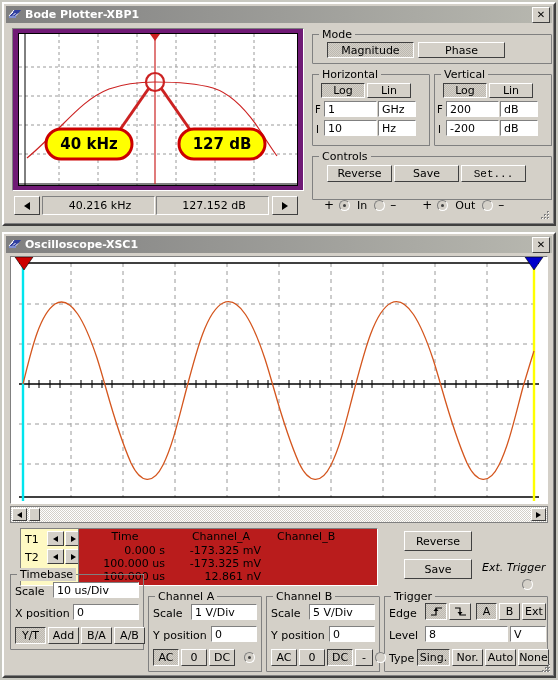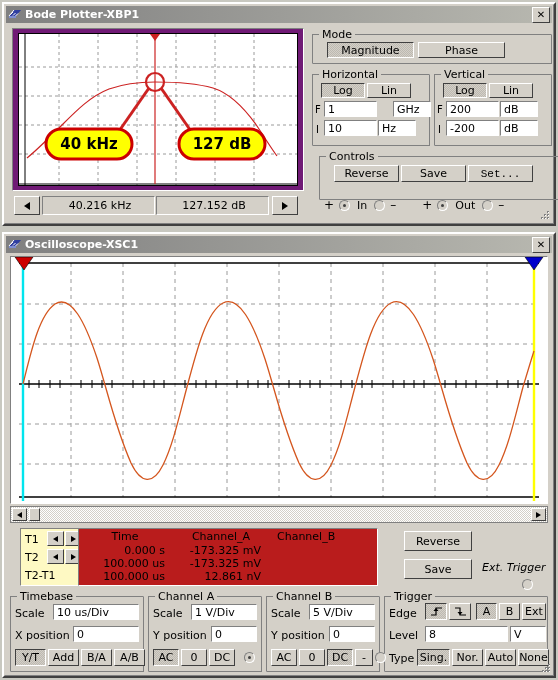--- a/index.html
+++ b/index.html
@@ -175,21 +175,21 @@
     <div class="btn pressed" style="position:absolute;left:8px;top:8px;width:44px;height:15px;">
       <span>Log</span>
     </div>
     <div class="btn" style="position:absolute;left:54px;top:8px;width:44px;height:15px;">
       <span>Lin</span>
     </div>
     <span style="position:absolute;left:2px;top:29px;font-size:10px;">F</span>
     <div class="fld" style="position:absolute;left:11px;top:26px;width:53px;height:16px;">
       <span>1</span>
     </div>
-    <div class="fld" style="position:absolute;left:65px;top:26px;width:38px;height:16px;margin-left:15px;">
+    <div class="fld" style="position:absolute;left:65px;top:26px;width:38px;height:16px;">
       <span>GHz</span>
     </div>
     <span style="position:absolute;left:3px;top:49px;font-size:10px;">I</span>
     <div class="fld" style="position:absolute;left:11px;top:45px;width:53px;height:16px;">
       <span>10</span>
     </div>
     <div class="fld" style="position:absolute;left:65px;top:45px;width:38px;height:16px;">
       <span>Hz</span>
     </div>
   </div>
@@ -212,21 +212,21 @@
     </div>
     <span style="position:absolute;left:3px;top:49px;font-size:10px;">I</span>
     <div class="fld" style="position:absolute;left:11px;top:45px;width:53px;height:16px;">
       <span>-200</span>
     </div>
     <div class="fld" style="position:absolute;left:65px;top:45px;width:38px;height:16px;">
       <span>dB</span>
     </div>
   </div>
 
-  <div class="grp" style="left:315px;top:152px;width:240px;height:44px;">
+  <div class="grp" style="left:308px;top:152px;width:240px;height:44px;">
     <div class="grp-in"></div>
     <span class="grp-lab">Controls</span>
     <div class="btn" style="position:absolute;left:14px;top:8px;width:65px;height:17px;">
       <span>Reverse</span>
     </div>
     <div class="btn" style="position:absolute;left:81px;top:8px;width:65px;height:17px;">
       <span>Save</span>
     </div>
     <div class="btn" style="position:absolute;left:148px;top:8px;width:65px;height:17px;font-family:Liberation Mono, monospace;">
       <span>Set...</span>
@@ -434,21 +434,21 @@
 
   <div class="btn" style="position:absolute;left:400px;top:297px;width:68px;height:20px;">
     <span>Reverse</span>
   </div>
   <div class="btn" style="position:absolute;left:400px;top:325px;width:68px;height:20px;">
     <span>Save</span>
   </div>
   <span style="position:absolute;left:478px;top:327px;font-size:11px;font-style:italic;">Ext. Trigger</span>
   <span class="radio off" style="position:absolute;left:518px;top:345px;"></span>
 
-  <div class="grp" style="left:6px;top:362px;width:134px;height:76px;">
+  <div class="grp" style="left:6px;top:340px;width:134px;height:76px;">
     <div class="grp-in"></div>
     <span class="grp-lab">Timebase</span>
     <span style="position:absolute;left:4px;top:10px;">Scale</span>
     <div class="fld" style="position:absolute;left:42px;top:7px;width:86px;height:16px;">
       <span>10 us/Div</span>
     </div>
     <span style="position:absolute;left:4px;top:32px;">X position</span>
     <div class="fld" style="position:absolute;left:62px;top:29px;width:66px;height:16px;">
       <span>0</span>
     </div>

